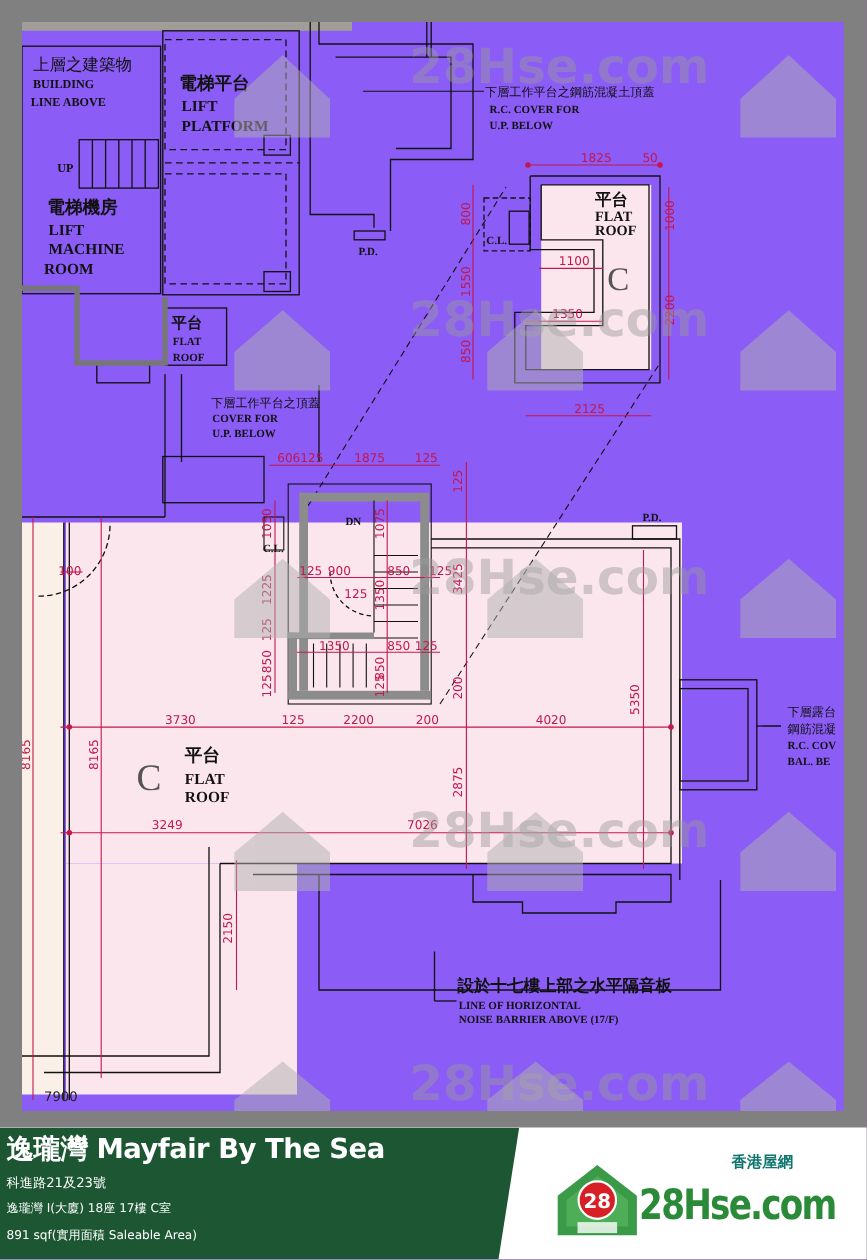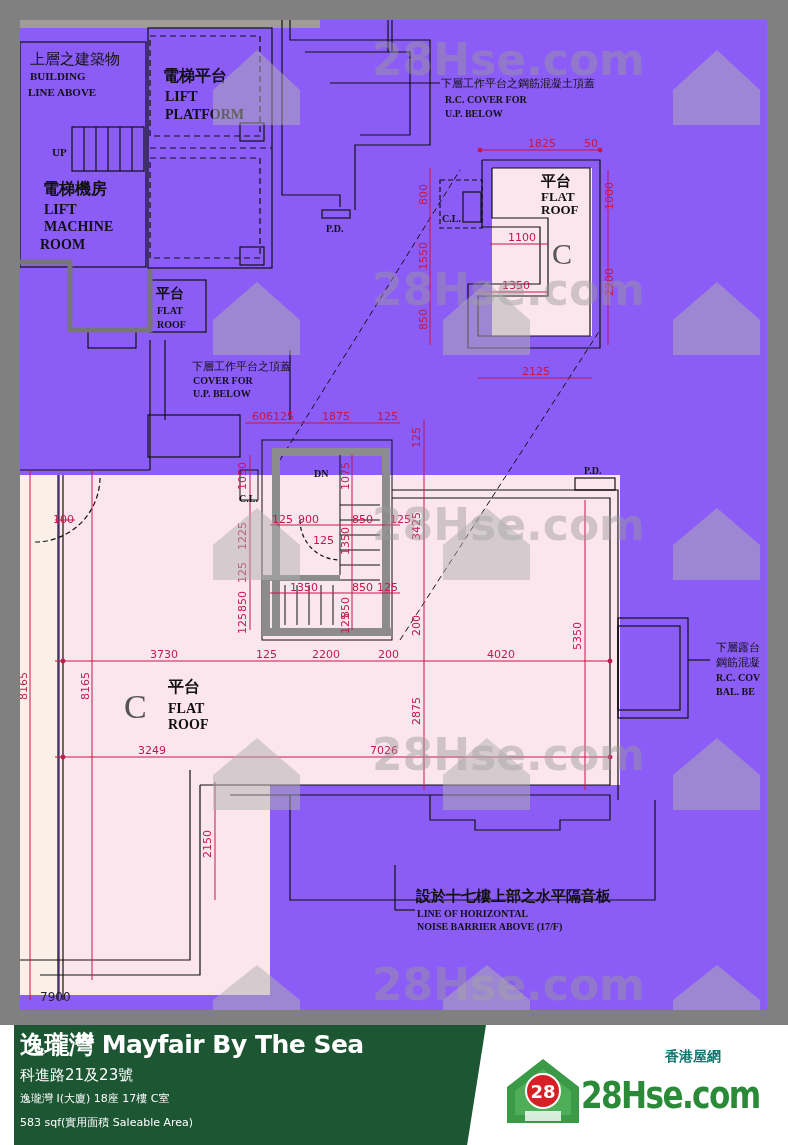--- a/index.html
+++ b/index.html
@@ -6,24 +6,24 @@
   body { width:788px; height:1145px; background:#808080; position:relative; overflow:hidden;
          font-family:"Liberation Serif", serif; }
   #sheet { position:absolute; left:20px; top:20px; width:747px; height:990px; background:#8b5cf6; overflow:hidden; }
   #plan { position:absolute; left:0; top:0; }
   .lbl { font-family:"Liberation Serif", serif; font-weight:bold; fill:#111; }
   .cjk { font-family:"DejaVu Sans", sans-serif; fill:#111; }
   .dim { font-family:"DejaVu Sans", sans-serif; fill:#c4174b; font-size:11px; }
   .wm  { font-family:"DejaVu Sans", sans-serif; font-weight:bold; fill:#9a9a9a; opacity:.45; }
   #footer { position:absolute; left:0; top:1025px; width:788px; height:120px; background:#ffffff; }
   #footer-green { position:absolute; left:0; top:0; width:472px; height:120px; background:#1c5632;
-                  clip-path:polygon(0 0, 100% 0, 96% 100%, 0 100%);margin-left:14px; }
+                  clip-path:polygon(0 0, 100% 0, 96% 100%, 0 100%); }
   #footer-text { position:absolute; left:6px; top:2px; color:#fff; font-family:"DejaVu Sans", sans-serif; }
   .ft-title { font-size:25px; line-height:36px; font-weight:bold; letter-spacing:-0.5px; }
-  .ft-line { font-size:15px; line-height:24px; }
+  .ft-line { font-size:12px; line-height:24px; }
   .ft-line.small { font-size:11px; }
   #logo { position:absolute; left:505px; top:18px; width:260px; height:90px; }
   #logo-tag { position:absolute; left:160px; top:5px; font-family:"DejaVu Sans", sans-serif; font-size:14px; color:#0f766e; font-weight:bold; }
   #logo-text { position:absolute; left:76px; top:30px; font-family:"DejaVu Sans", sans-serif; font-weight:bold;
                font-size:38px; color:#2a8a38; letter-spacing:-2px; transform:scaleX(0.82); transform-origin:left top; }
 </style>
 </head>
 <body>
 
 <div id="sheet">
@@ -280,21 +280,21 @@
   </g>
 </svg>
 </div>
 
 <div id="footer">
   <div id="footer-green">
     <div id="footer-text">
       <div class="ft-title">逸瓏灣 Mayfair By The Sea</div>
       <div class="ft-line">科進路21及23號</div>
       <div class="ft-line small">逸瓏灣 I(大廈) 18座 17樓 C室</div>
-      <div class="ft-line small">583 sqf(實用面積 Saleable Area)</div>
+      <div class="ft-line small">891 sqf(實用面積 Saleable Area)</div>
     </div>
   </div>
   <div id="logo">
     <svg width="76" height="70" viewBox="0 0 76 70" style="position:absolute;left:0;top:12px;">
       <path d="M2 32 L38 4 L74 32 V68 H2 Z" fill="#3a9a48"></path>
       <path d="M10 36 L38 14 L66 36 V60 H10 Z" fill="#5cbc63" opacity="0.6"></path>
       <rect x="20" y="56" width="36" height="10" fill="#fff" opacity="0.8"></rect>
       <circle cx="38" cy="36" r="17" fill="#d91f26" stroke="#fff" stroke-width="2"></circle>
       <text x="38" y="43" text-anchor="middle" font-size="18" font-weight="bold" fill="#fff" font-family="DejaVu Sans, sans-serif">28</text>
     </svg>

